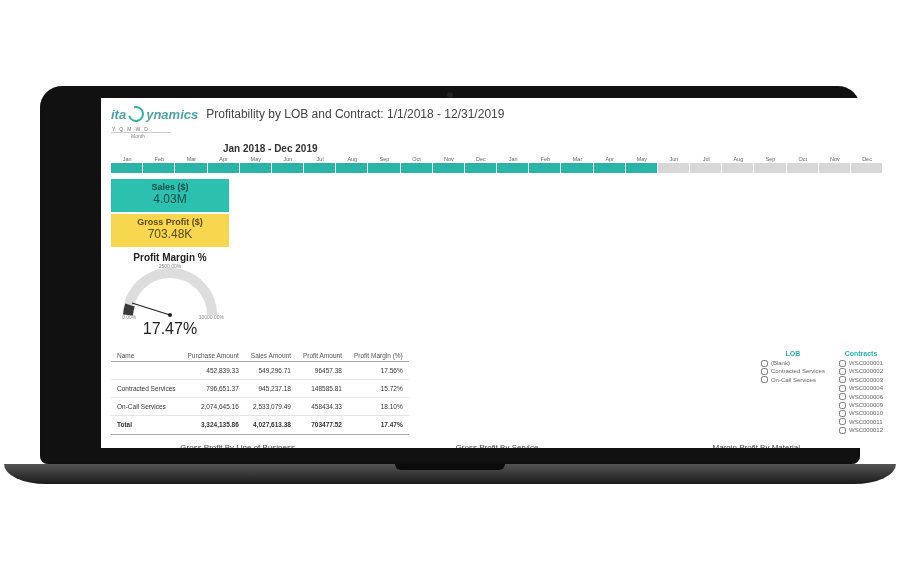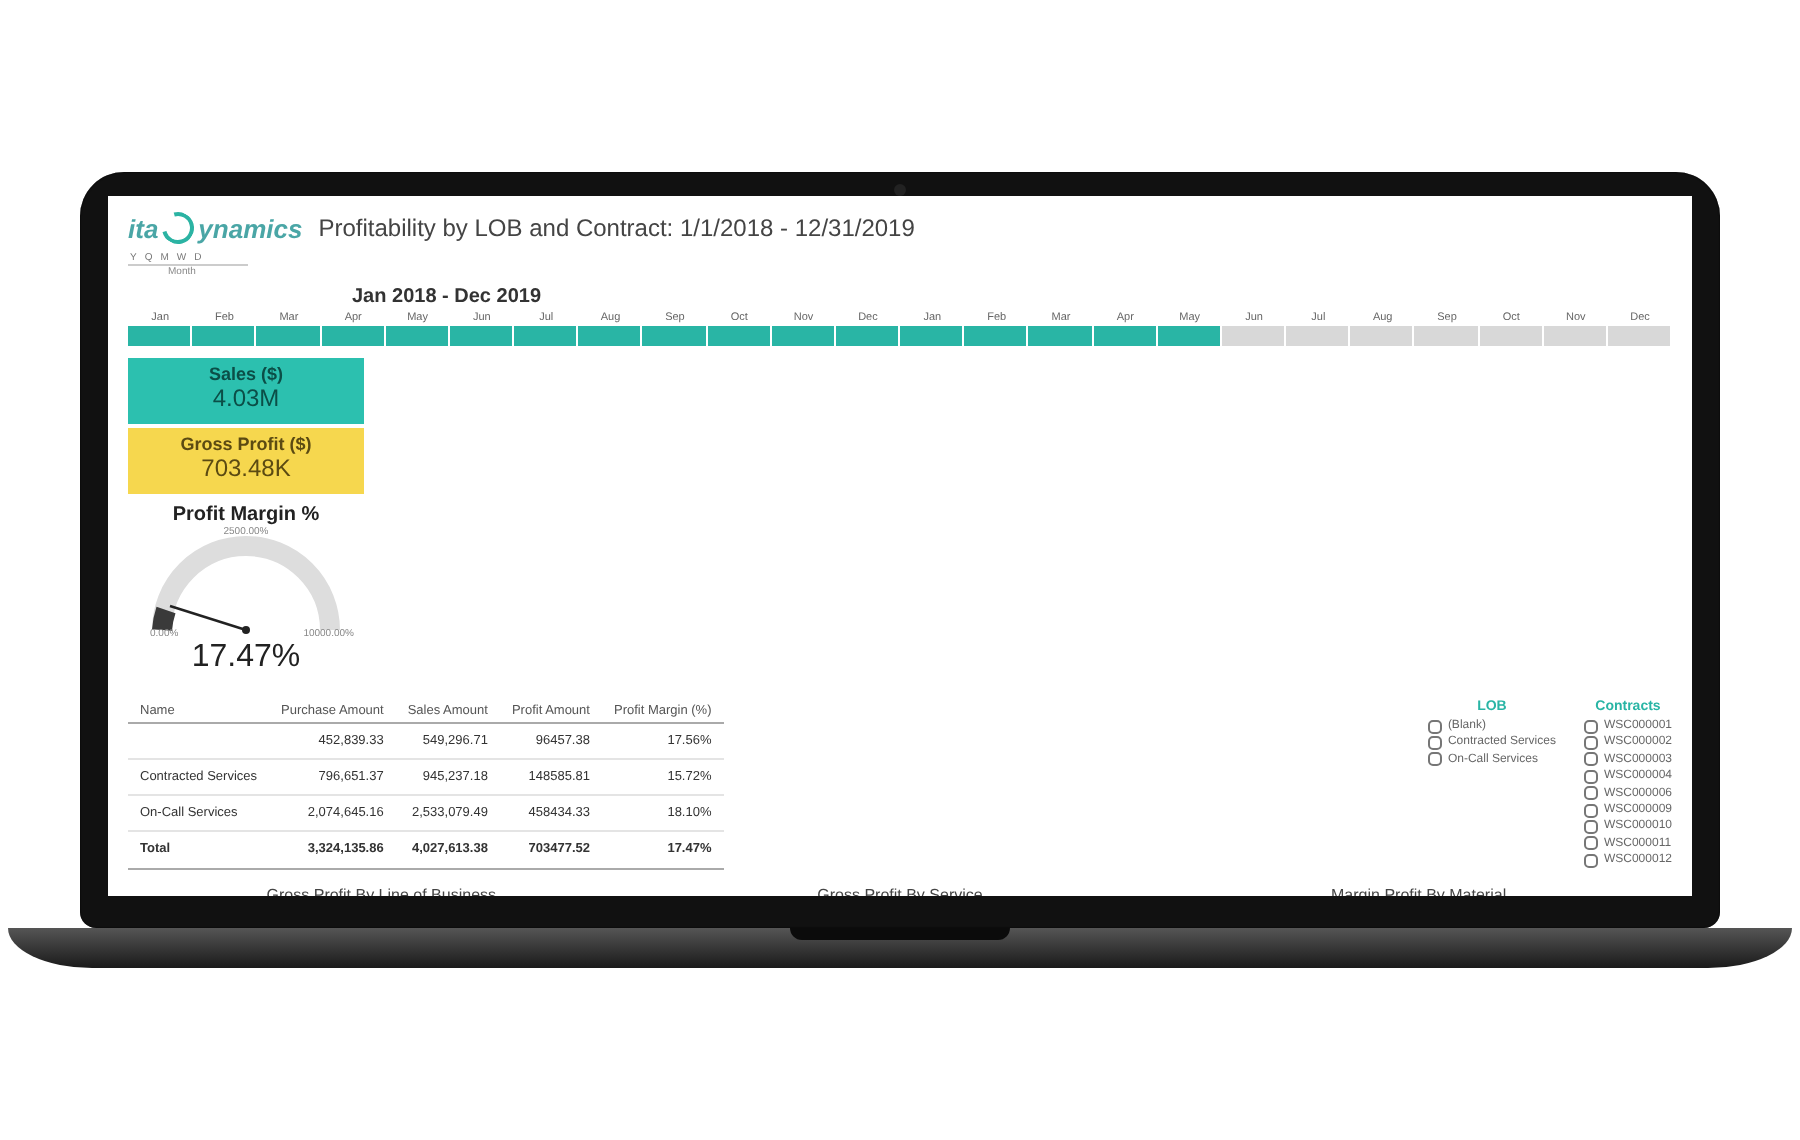--- a/index.html
+++ b/index.html
@@ -1,21 +1,21 @@
 <!DOCTYPE html>
 <html><head>
 <meta charset="utf-8">
 <style>
   * { box-sizing: border-box; margin: 0; padding: 0; font-family: "Segoe UI", Arial, sans-serif; }
   body { width: 900px; height: 570px; background: #fff; display: flex; align-items: center; justify-content: center; }
   
   .laptop { position: relative; width: 820px; }
   .bezel { background: #111; border-radius: 22px 22px 8px 8px; padding: 12px 14px 16px; position: relative; box-shadow: inset 0 0 1px #000; }
   .bezel::before { content: ""; position: absolute; top: 6px; left: 50%; width: 6px; height: 6px; margin-left: -3px; background: #222; border-radius: 50%; }
-  .screen { background: #fff; width: 100%; height: 350px; padding: 8px 10px; overflow: hidden; font-size: 7px; color: #333; }
+  .screen { background: #fff; width: 100%; height: 350px; padding: 8px 10px; overflow: hidden; font-size: 7px; color: #333; margin-left: 47px; }
   .base { height: 20px; background: linear-gradient(#555,#1a1a1a); border-radius: 0 0 42px 42px / 0 0 20px 20px; margin: 0 -36px; position: relative; }
   .base::after { content:""; position:absolute; left:50%; top:0; transform:translateX(-50%); width:110px; height:6px; background:#0b0b0b; border-radius:0 0 8px 8px; }
 
   
   .hd { display:flex; align-items:center; gap:8px; }
   .logo { display:flex; align-items:center; gap:2px; font-weight:700; color:#4aa6a6; font-size:13px; font-style:italic; }
   .logo .sw { width:16px; height:16px; border:2px solid #2bb3a3; border-left-color:transparent; border-radius:50%; transform:rotate(30deg); }
   .title { font-size:12px; color:#444; }
   .yrbtns { margin-left:auto; display:flex; }
   .yrbtn { width:64px; text-align:center; padding:4px 0; font-size:8px; color:#fff; }

